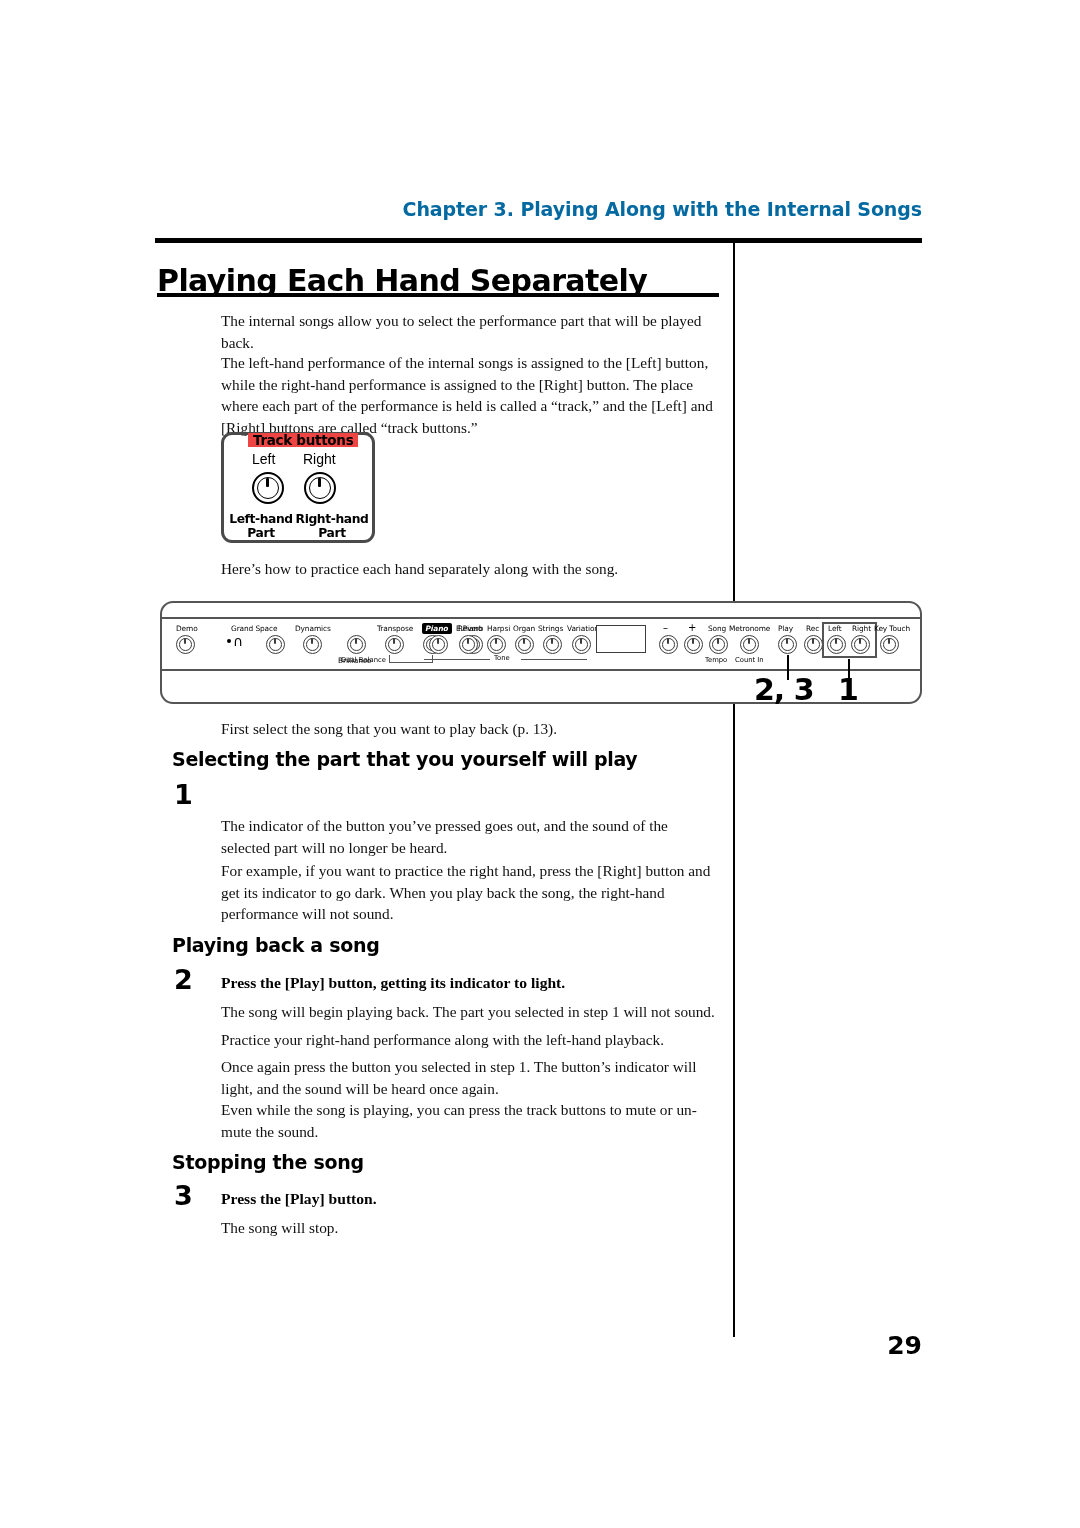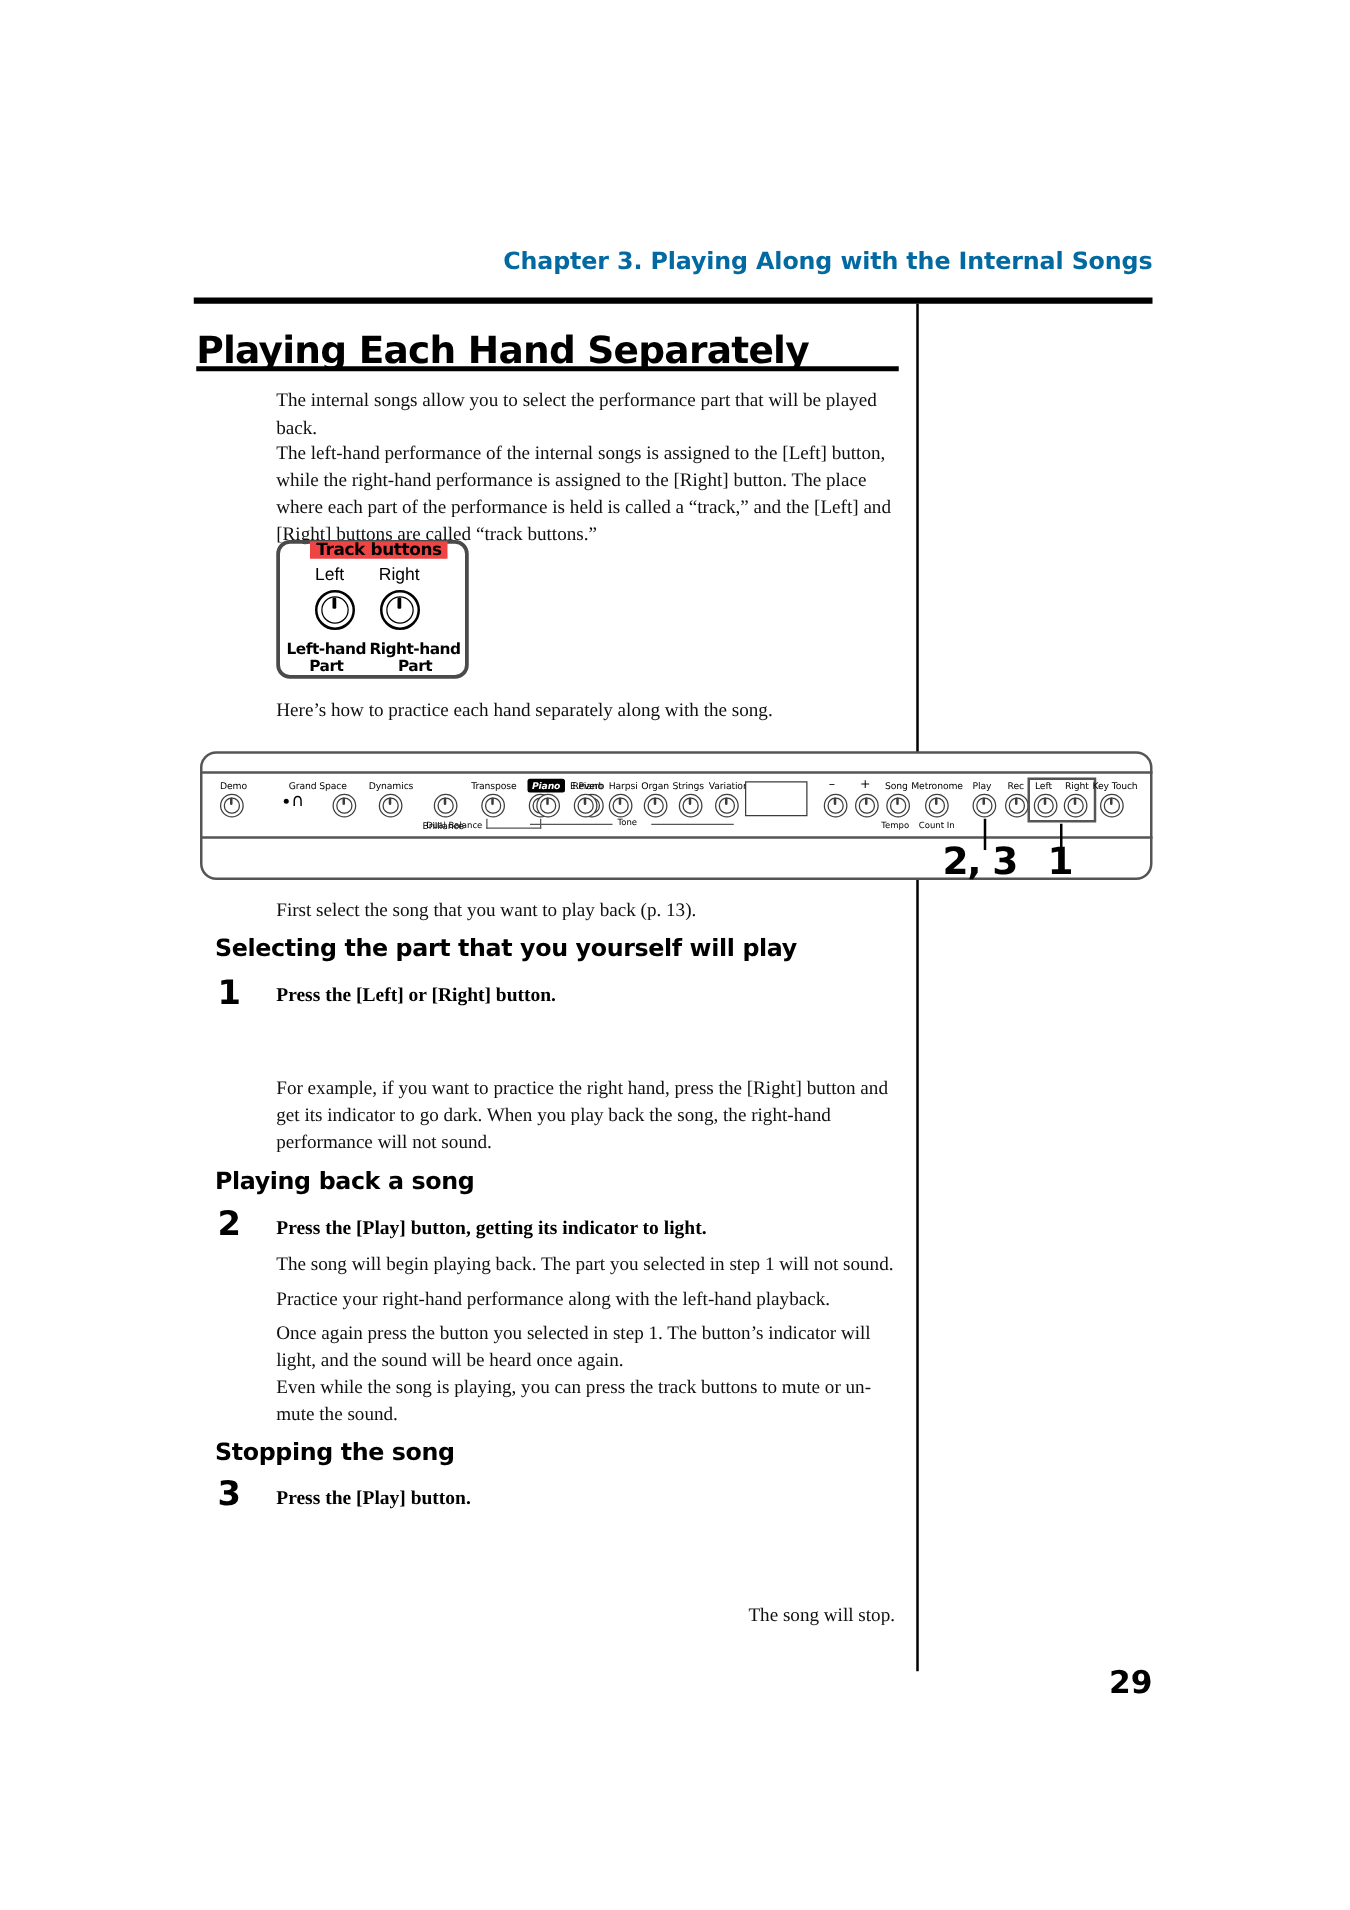--- a/index.html
+++ b/index.html
@@ -457,31 +457,31 @@
   <div class="leader" style="left:787px; top:655px; height:25px;"></div>
   <div class="callout-num" style="left:754px; top:672px;">2, 3</div>
 
   <div class="leader" style="left:848px; top:659px; height:21px;"></div>
   <div class="callout-num" style="left:838px; top:672px;">1</div>
 
   <div class="body-p" style="top:718px;">First select the song that you want to play back (p. 13).</div>
 
   <div class="sec-head" style="top:748px;">Selecting the part that you yourself will play</div>
   <div class="step-num" style="top:781px;">1</div>
-  <div class="step-text" style="top:787px;">Press the [Left] or [Right] button.</div>
+  <div class="body-p" style="top:815px;">The indicator of the button you’ve pressed goes out, and the sound of the selected part will no longer be heard.</div>
   <div class="body-p" style="top:860px;">For example, if you want to practice the right hand, press the [Right] button and get its indicator to go dark. When you play back the song, the right-hand performance will not sound.</div>
 
   <div class="sec-head" style="top:934px;">Playing back a song</div>
   <div class="step-num" style="top:966px;">2</div>
   <div class="step-text" style="top:973px;">Press the [Play] button, getting its indicator to light.</div>
   <div class="body-p" style="top:1001px;">The song will begin playing back. The part you selected in step 1 will not sound.</div>
   <div class="body-p" style="top:1029px;">Practice your right-hand performance along with the left-hand playback.</div>
   <div class="body-p" style="top:1056px;">Once again press the button you selected in step 1. The button’s indicator will light, and the sound will be heard once again.</div>
   <div class="body-p" style="top:1099px;">Even while the song is playing, you can press the track buttons to mute or un-mute the sound.</div>
 
   <div class="sec-head" style="top:1151px;">Stopping the song</div>
   <div class="step-num" style="top:1182px;">3</div>
   <div class="step-text" style="top:1189px;">Press the [Play] button.</div>
-  <div class="body-p" style="top:1282px;text-align:right;">The song will stop.</div>
+  <div class="body-p" style="top:1217px;">The song will stop.</div>
 
   <div id="page-number">29</div>
 
 </div>
 
 </body></html>

